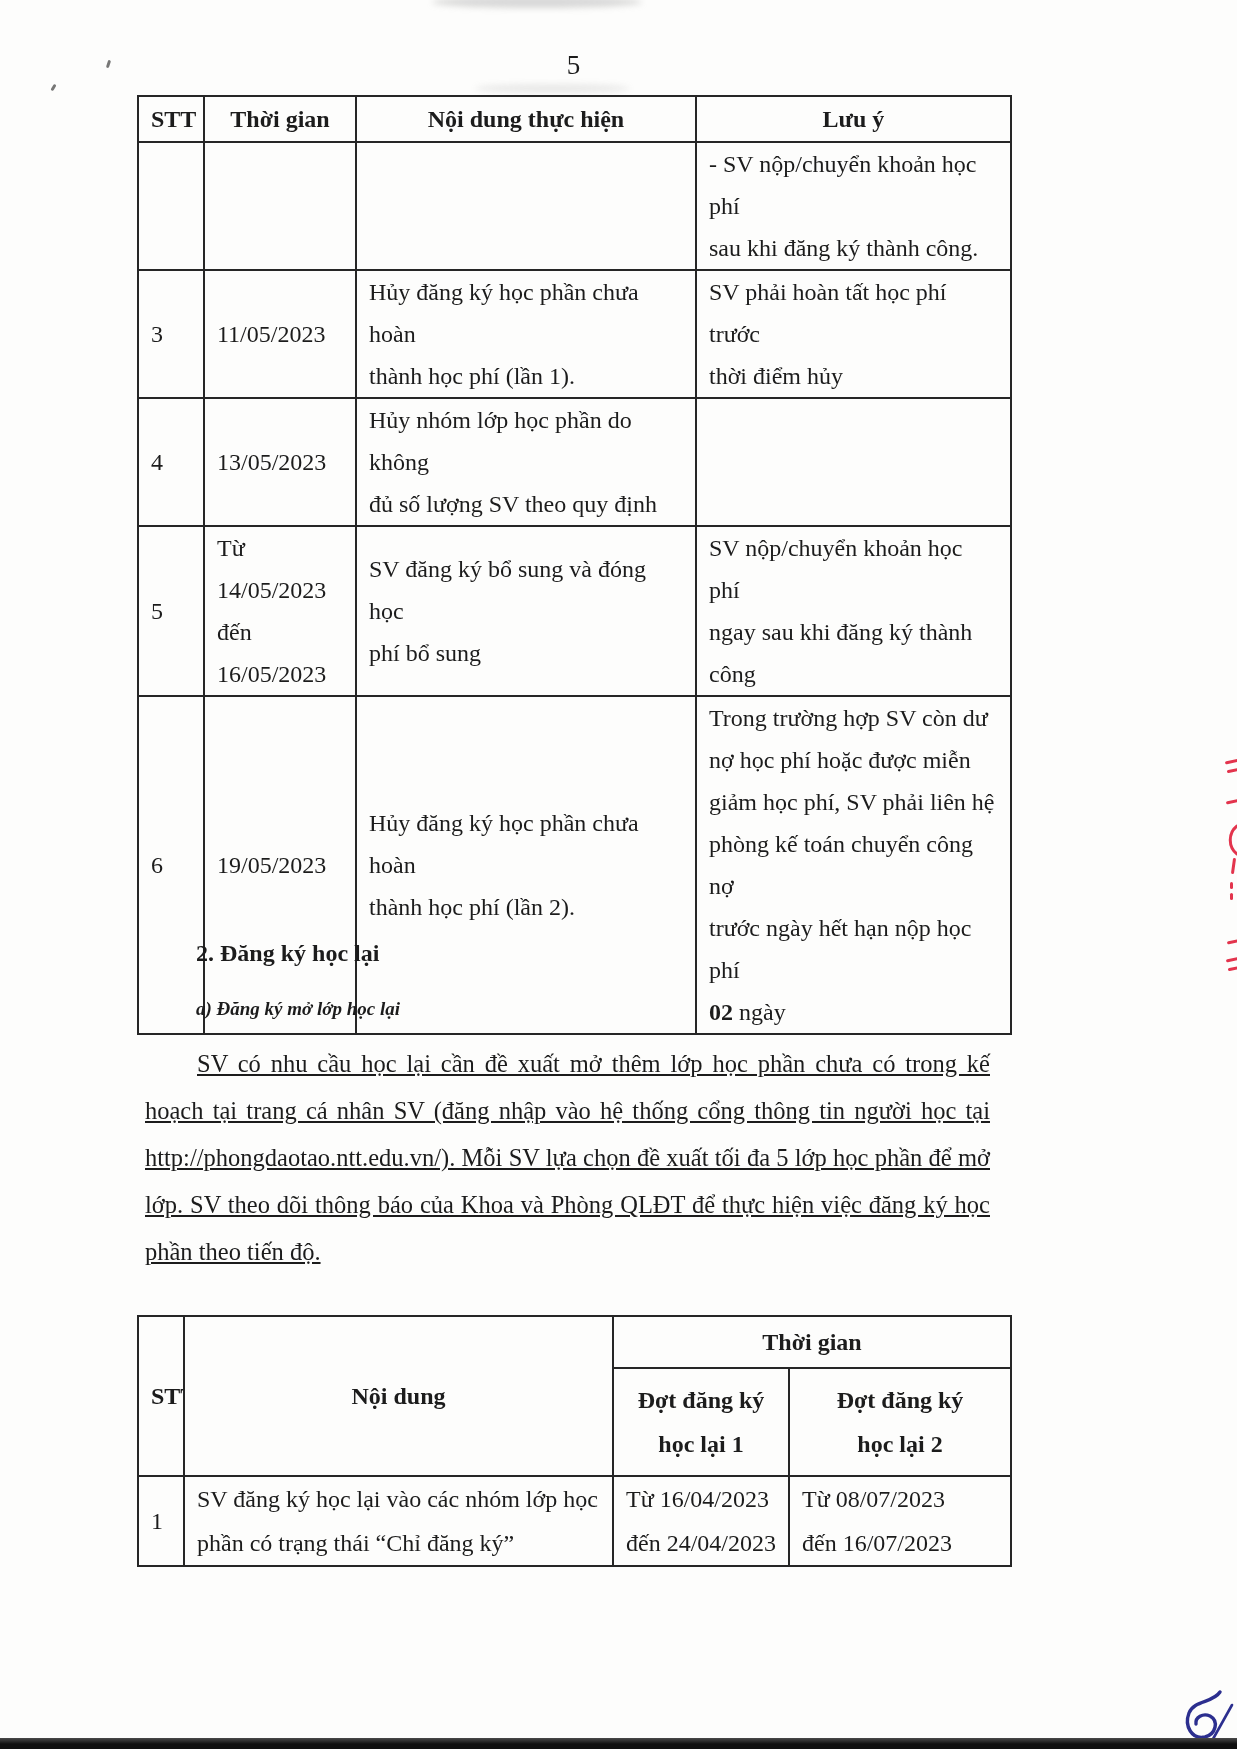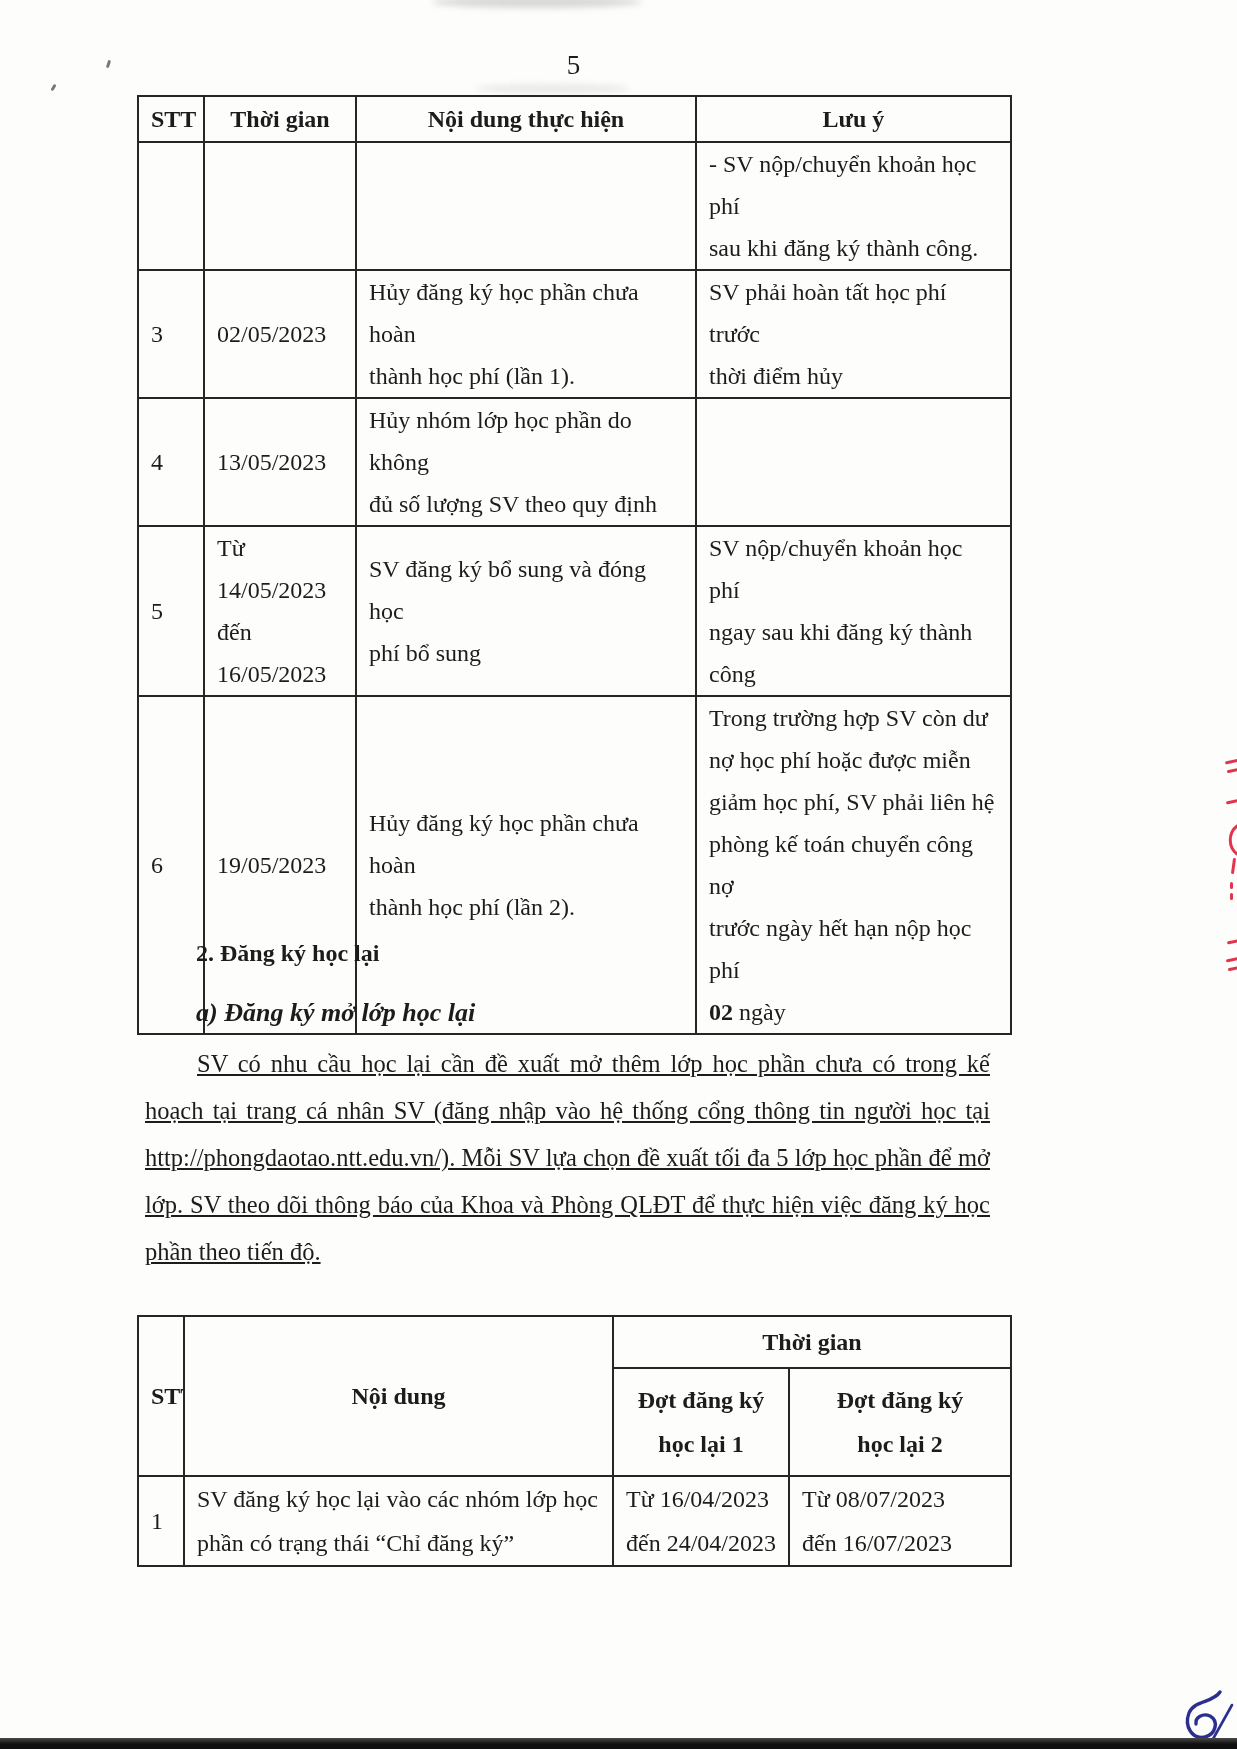--- a/index.html
+++ b/index.html
@@ -60,21 +60,21 @@
   .pre { white-space:pre-line; }
   .t1 tr.hrow th { line-height:40px; }
 
   
   .h-sec {
     position:absolute; left:196px; top:940px;
     font-size:24px; font-weight:bold;font-family:Liberation Serif, serif;
   }
   .h-sub-a {
     position:absolute; left:196px; top:998px;
-    font-size:26px; font-weight:bold; font-style:italic;
+    font-size:19px; font-weight:bold; font-style:italic;
   }
   .body-par {
     position:absolute; left:145px; top:1040px; width:845px;
     font-size:24.5px; line-height:47px;
     text-align:justify; text-indent:52px;text-decoration:underline;
   }
   .h-sub-b {
     position:absolute; left:196px; top:1272px;
     font-size:25px; font-weight:bold; font-style:italic;
   }
@@ -125,21 +125,21 @@
     </tr>
     <tr style="height:110px">
       <td class="c"></td>
       <td class="c"></td>
       <td></td>
       <td class="pre">- SV nộp/chuyển khoản học phí
 sau khi đăng ký thành công.</td>
     </tr>
     <tr style="height:90px">
       <td class="c">3</td>
-      <td class="c">02/05/2023</td>
+      <td class="c">11/05/2023</td>
       <td class="pre">Hủy đăng ký học phần chưa hoàn
 thành học phí (lần 1).</td>
       <td class="pre">SV phải hoàn tất học phí trước
 thời điểm hủy</td>
     </tr>
     <tr style="height:86px">
       <td class="c">4</td>
       <td class="c">13/05/2023</td>
       <td class="pre">Hủy nhóm lớp học phần do không
 đủ số lượng SV theo quy định</td>

